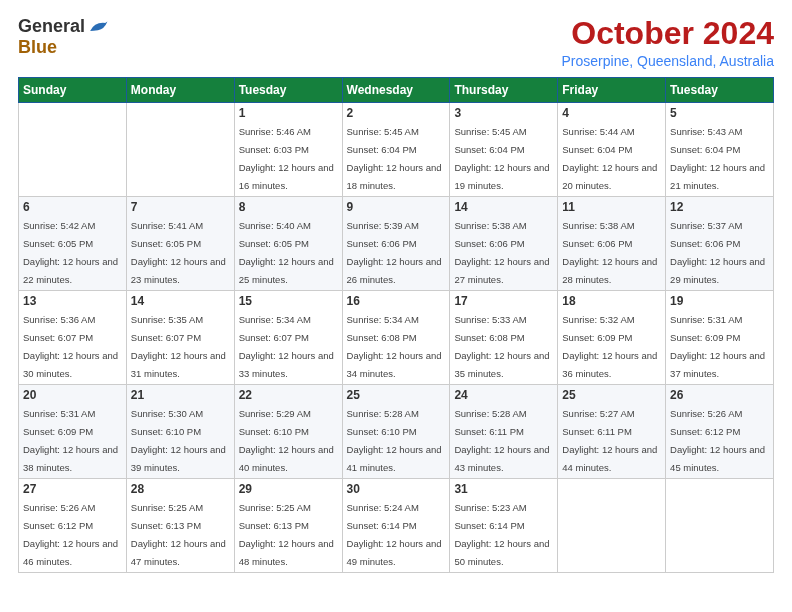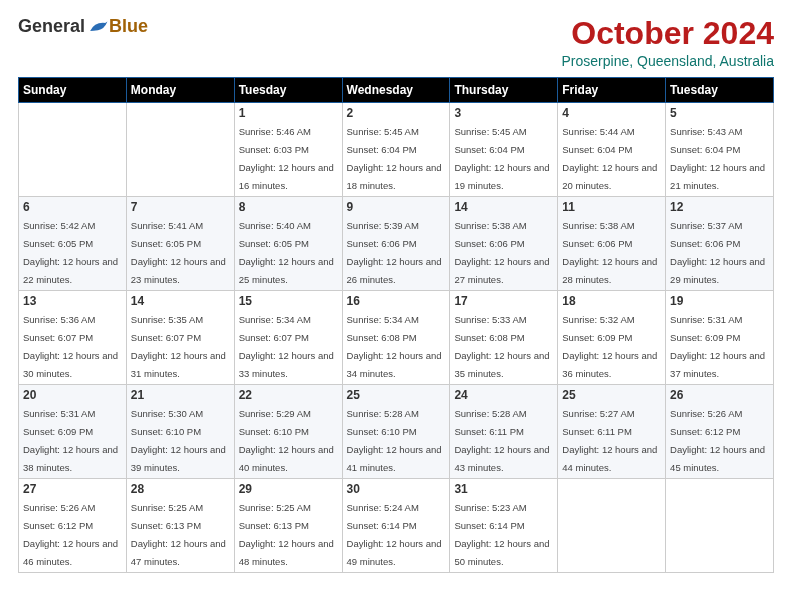--- a/index.html
+++ b/index.html
@@ -17,21 +17,21 @@
       padding: 16px 18px 10px 18px;
     }
     .header {
       display: flex;
       justify-content: space-between;
       align-items: flex-start;
       margin-bottom: 8px;
     }
     .logo {
       display: flex;
-      flex-direction: row;
+      flex-direction: column;
       align-items: flex-start;
     }
     .logo-text {
       display: flex;
       align-items: center;
       gap: 2px;
     }
     .logo-general {
       font-size: 18px;
       font-weight: bold;
@@ -50,31 +50,31 @@
       text-align: right;
     }
     .month-title {
       font-size: 32px;
       font-weight: bold;
       color: #b91c1c;
       line-height: 1.1;
     }
     .subtitle {
       font-size: 14px;
-      color: #0f766e;
+      color: #3b82f6;
       margin-top: 2px;
       margin-left: 24px;
     }
     .calendar {
       width: 100%;
       border-collapse: collapse;
       border: 1px solid #ccc;
     }
     .calendar th {
-      background: #000000;
+      background: #15803d;
       color: #fff;
       font-size: 12px;
       font-weight: bold;
       padding: 5px 4px;
       text-align: left;
       border: 1px solid #1a5a9a;
     }
     .calendar td {
       vertical-align: top;
       border: 1px solid #ccc;

